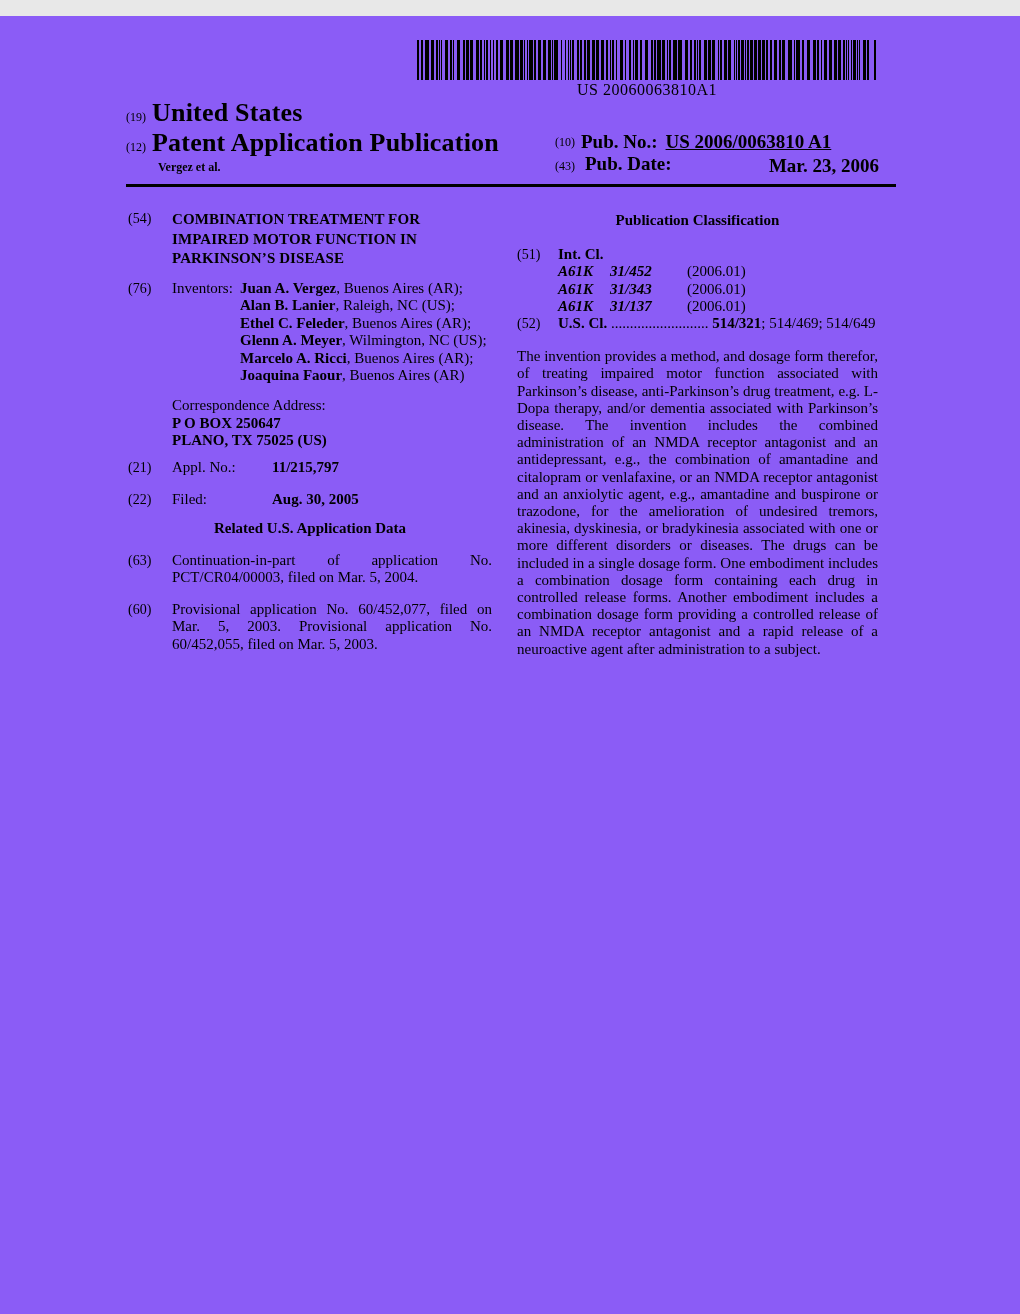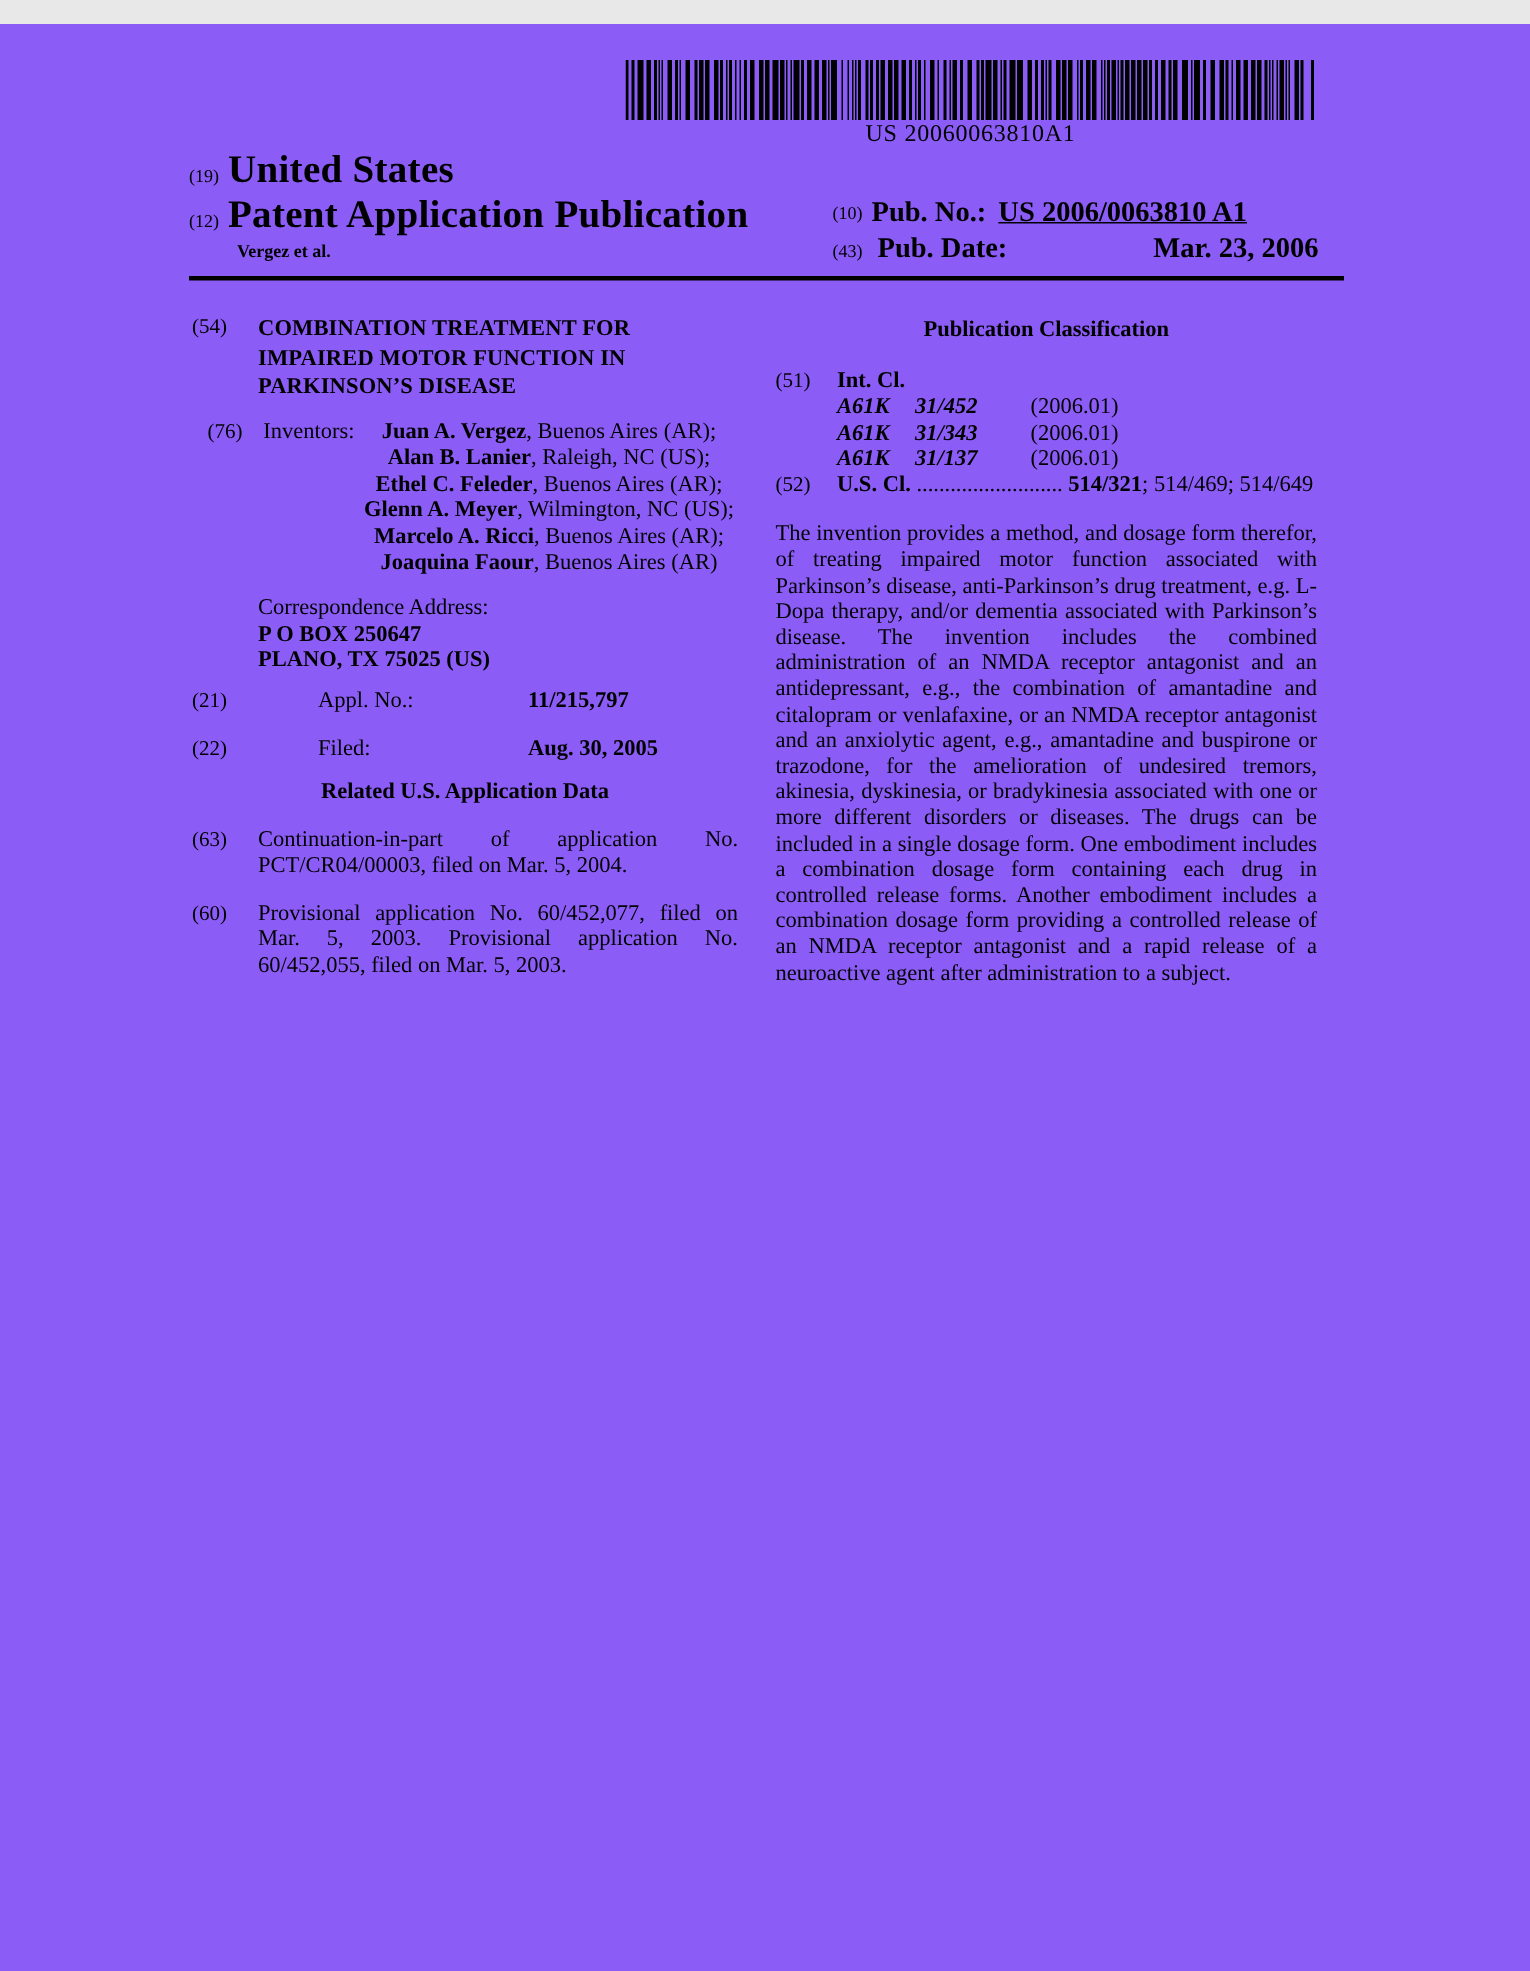--- a/index.html
+++ b/index.html
@@ -23,40 +23,40 @@
   .barcode-text { font-size:16px; line-height:17px; margin-top:1px; letter-spacing:0.5px; }
 
   
   .hdr-left { position:absolute; left:126px; top:82px; white-space:nowrap; }
   .pnum { font-size:12px; }
   .hdr-row { line-height:30px; height:30px; }
   .hdr-big { font-size:26px; font-weight:bold; letter-spacing:0.2px; margin-left:6px; }
   .hdr-authors { font-size:12px; font-weight:bold; margin-left:32px; margin-top:0px; line-height:19px; }
 
   .hdr-right { position:absolute; left:555px; top:114px; width:324px; }
-  .hdr-row2 { line-height:24px; height:24px; display:flex; align-items:center; }
+  .hdr-row2 { line-height:24px; height:24px; display:flex; align-items:flex-end; }
   .hdr-row2 .pnum { margin-right:6px; }
   .hdr-mid { font-size:19px; font-weight:bold; }
   .hdr-row2 .val { margin-left:8px;text-decoration:underline; }
   .spread { justify-content:space-between; }
 
   .rule { position:absolute; left:126px; top:168px; width:770px; height:3px; background:#000; }
 
   
   .col { position:absolute; font-size:15px; }
   .col-left  { left:128px; top:194px; width:364px; line-height:17.6px; }
   .col-right { left:517px; top:196px; width:361px; line-height:17.2px; }
 
   .entry { display:grid; grid-template-columns:44px 1fr; }
-  .entry3 { display:grid; grid-template-columns:44px 100px 1fr;gap:40px; }
+  .entry3 { display:grid; grid-template-columns:44px 100px 1fr; }
   .num { font-size:14px; }
   .title { font-weight:bold; line-height:19.5px; max-width:252px; letter-spacing:0.1px; }
 
   .inv-wrap { display:grid; grid-template-columns:68px 1fr; }
-  .gap11 { margin-top:11px;text-align:center; }
+  .gap11 { margin-top:11px; }
   .gap9  { margin-top:9px; }
   .gap14 { margin-top:14px; }
   .gap15 { margin-top:15px; }
   .corr { margin-left:44px; margin-top:12px; }
   .center-h { text-align:center; font-weight:bold; margin-top:11px; }
 
   .intcl-row { display:grid; grid-template-columns:52px 77px auto; }
   .uscl { white-space:nowrap; }
   .e57 { margin-top:25px; }
   .e57 .abs-h { text-align:center; font-weight:bold; letter-spacing:0.5px; padding-right:30px; }

